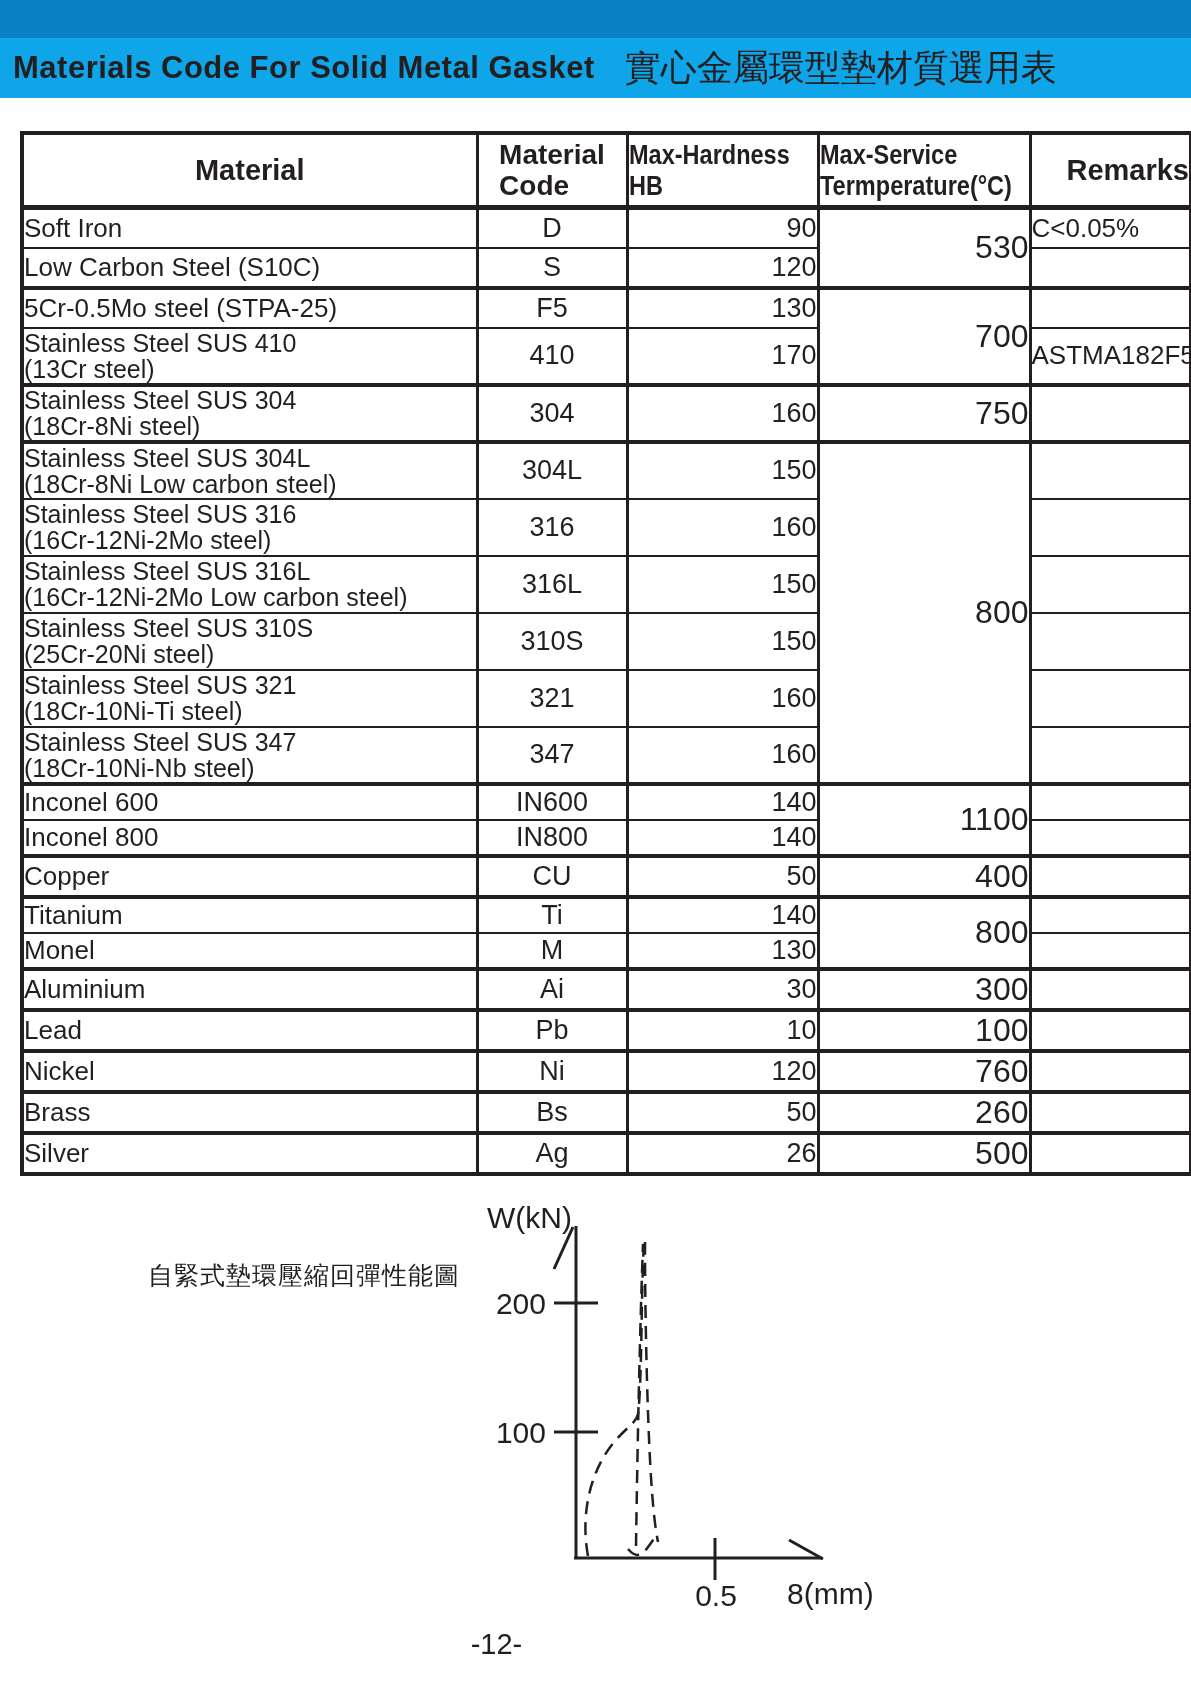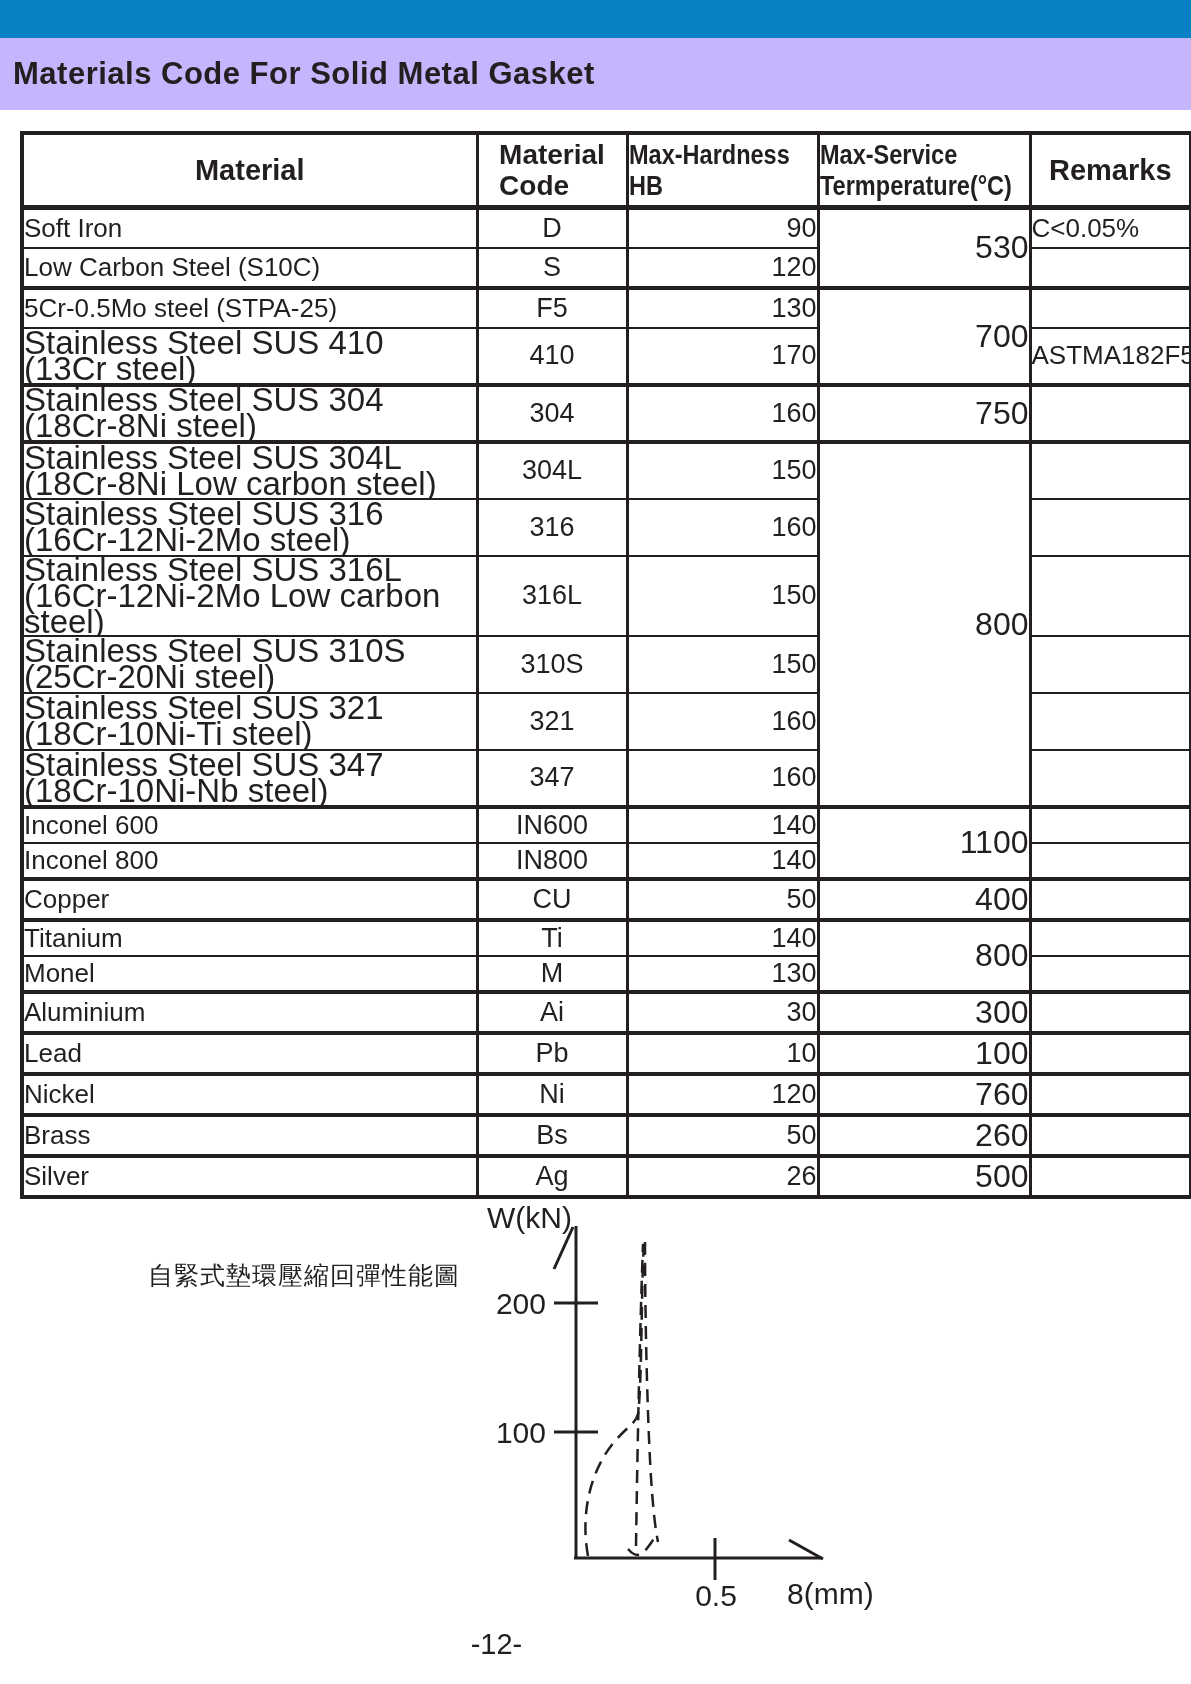--- a/index.html
+++ b/index.html
@@ -3,21 +3,21 @@
 <meta charset="utf-8">
 <style>
   html,body{margin:0;padding:0;}
   body{
     width:1191px;height:1684px;position:relative;background:#ffffff;
     font-family:"Liberation Sans","DejaVu Sans",sans-serif;color:#231f20;
     overflow:hidden;
   }
   .top-bar{position:absolute;left:0;top:0;width:1191px;height:38px;background:#0a80c5;}
   .title-band{
-    position:absolute;left:0;top:38px;width:1191px;height:72px;background:#c4b5fd;
+    position:absolute;left:0;top:38px;width:1191px;height:60px;background:#0ea5e9;
     display:flex;align-items:center;
   }
   .title-en{font-size:31px;font-weight:bold;margin-left:13px;letter-spacing:0.5px;white-space:nowrap;}
   .title-zh{
     font-size:36px;margin-left:30px;font-family:"DejaVu Serif","Liberation Serif",serif;
     white-space:nowrap;letter-spacing:0px;
   }
 
   table.materials{
     position:absolute;left:20px;top:131px;width:1169px;
@@ -25,31 +25,31 @@
     border:4px solid #231f20;
   }
   table.materials th, table.materials td{
     border:2px solid #231f20;border-left-width:3px;border-right-width:3px;
     vertical-align:middle;padding:0;overflow:hidden;
   }
   table.materials th{border-bottom-width:5px;height:70px;}
   tr.gs > td{border-top-width:4px;}
   td.mat{text-align:left;padding-left:13px;font-size:26px;margin-top:32px;}
   td.mat .l2{display:block;}
-  tr.tall td.mat{font-size:33px;line-height:26px;}
+  tr.tall td.mat{font-size:25px;line-height:26px;}
   td.code{text-align:center;font-size:27px;}
   td.hb{text-align:right;font-size:27px;}
   td.temp{text-align:right;font-size:32px;}
   td.rem{text-align:left;font-size:26px;line-height:27px;}
   tr.mid{height:40px;}
   tr.tall{height:57px;}
   tr.short{height:36px;}
   tr.short2{height:38px;}
   th.mat-h{text-align:center;font-size:29px;font-weight:bold;padding-right:95px;}
-  th.rem-h{text-align:center;font-size:29px;font-weight:bold;}
+  th.rem-h{text-align:right;font-size:29px;font-weight:bold;}
   th.code-h{text-align:center;}
   th.code-h .blk{display:inline-block;text-align:left;font-size:28px;font-weight:bold;line-height:31px;}
   th.left-h{text-align:left;}
   th.left-h .blk{
     display:inline-block;text-align:left;font-size:28px;font-weight:bold;line-height:31px;
     transform:scaleX(0.84);transform-origin:0 50%;white-space:nowrap;
   }
   th.hb-h{padding-left:13px;}
   th.temp-h{padding-left:19px;}
 
@@ -62,20 +62,21 @@
     position:absolute;left:0;top:1628px;width:993px;text-align:center;font-size:29px;
   }
 </style>
 </head>
 <body>
 
 <div class="top-bar"></div>
 
 <div class="title-band">
   <span class="title-en">Materials Code For Solid Metal Gasket</span>
+  <span class="title-zh">實心金屬環型墊材質選用表</span>
 </div>
 
 <table class="materials">
   <colgroup>
     <col style="width:455px">
       <col style="width:150px">
       <col style="width:191px">
     <col style="width:212px">
       <col style="width:161px">
   </colgroup>

